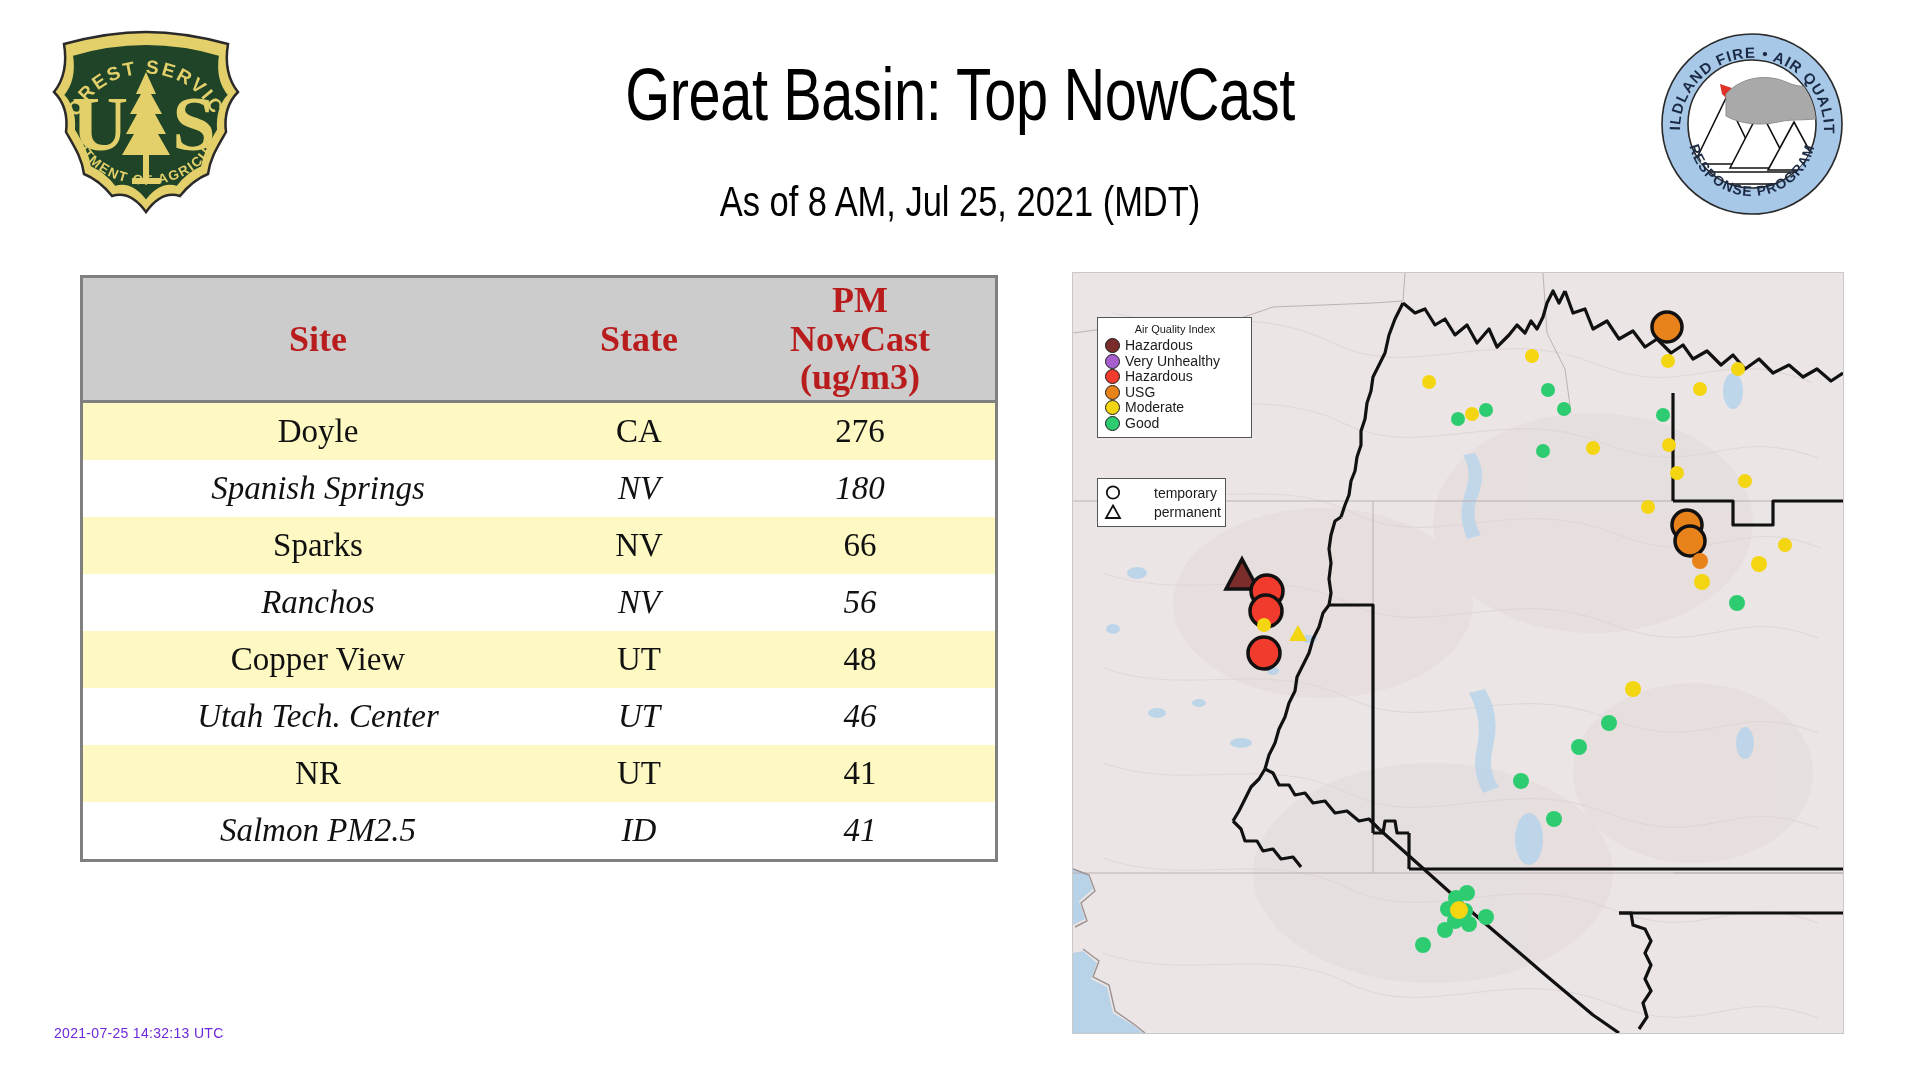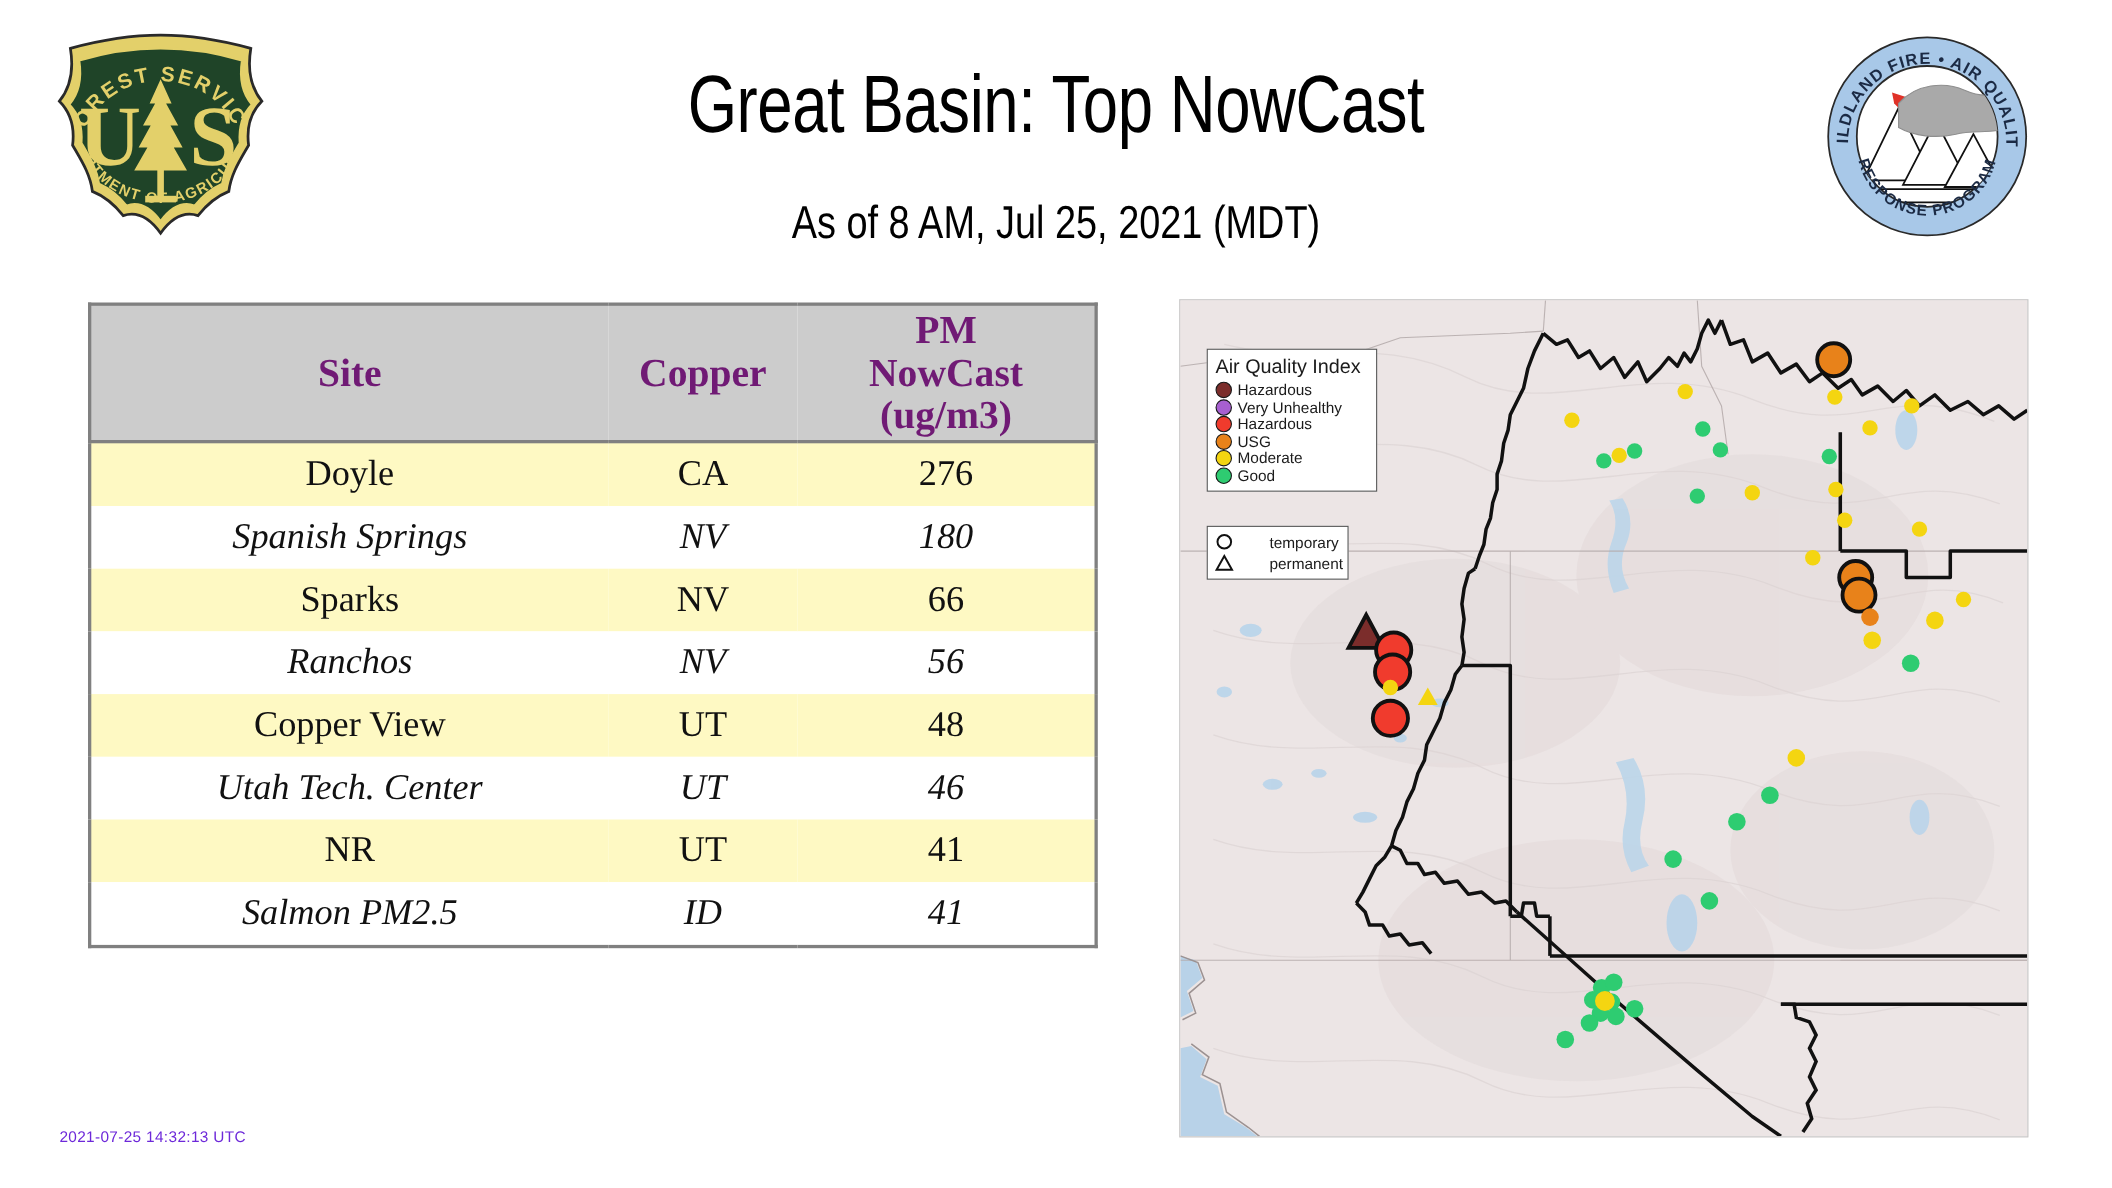--- a/index.html
+++ b/index.html
@@ -79,21 +79,21 @@
     table-layout: fixed;
   }
   table.nowcast th {
     background: #cccccc;
     border-top: 3px solid #808080;
     border-bottom: 3px solid #808080;
     border-left: 3px solid #808080;
     border-right: 3px solid #808080;
     font-size: 36px;
     font-weight: 700;
-    color: #701a75;
+    color: #b91c1c;
     text-align: center;
     vertical-align: middle;
     padding: 0;
     height: 122px;
     line-height: 1.08;
   }
   table.nowcast th.col-site   { width: 470px; border-right: none; }
   table.nowcast th.col-state  { width: 172px; border-left: none; border-right: none; }
   table.nowcast th.col-pm     { width: 270px; border-left: none; }
 
@@ -148,22 +148,22 @@
     font-family: "Liberation Sans", sans-serif;
     color: #1b1b1b;
   }
   #aqi-legend {
     left: 24px;
     top: 44px;
     width: 140px;
     padding: 5px 6px 6px 7px;
   }
   #aqi-legend .lg-title {
-    font-size: 18px;
-    text-align: left;
+    font-size: 11px;
+    text-align: center;
     margin-bottom: 3px;
     white-space: nowrap;
   }
   #aqi-legend .lg-row {
     display: flex;
     align-items: center;
     height: 15.5px;
     white-space: nowrap;
   }
   #aqi-legend .swatch {
@@ -280,21 +280,21 @@
 </div>
 
 <div id="page-title">Great Basin: Top NowCast</div>
 <div id="page-subtitle">As of  8 AM, Jul 25, 2021 (MDT)</div>
 
 <div id="data-table-wrap">
   <table class="nowcast">
     <thead>
       <tr>
         <th class="col-site">Site</th>
-        <th class="col-state">Copper</th>
+        <th class="col-state">State</th>
         <th class="col-pm">
           <div>PM</div>
           <div>NowCast</div>
           <div>(ug/m3)</div>
         </th>
       </tr>
     </thead>
     <tbody id="table-body">
         <tr class="odd">
           <td class="c-site">Doyle</td>

